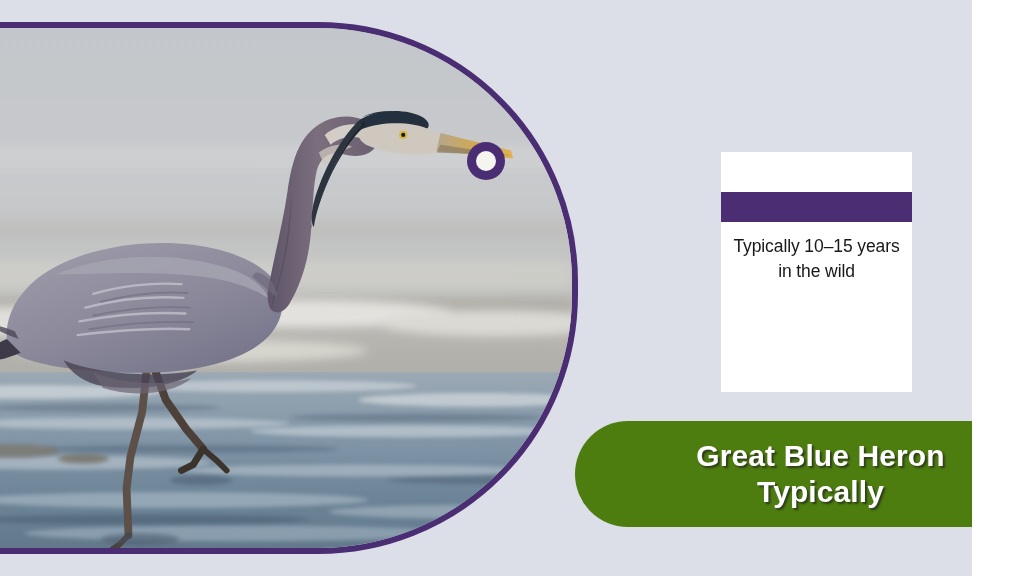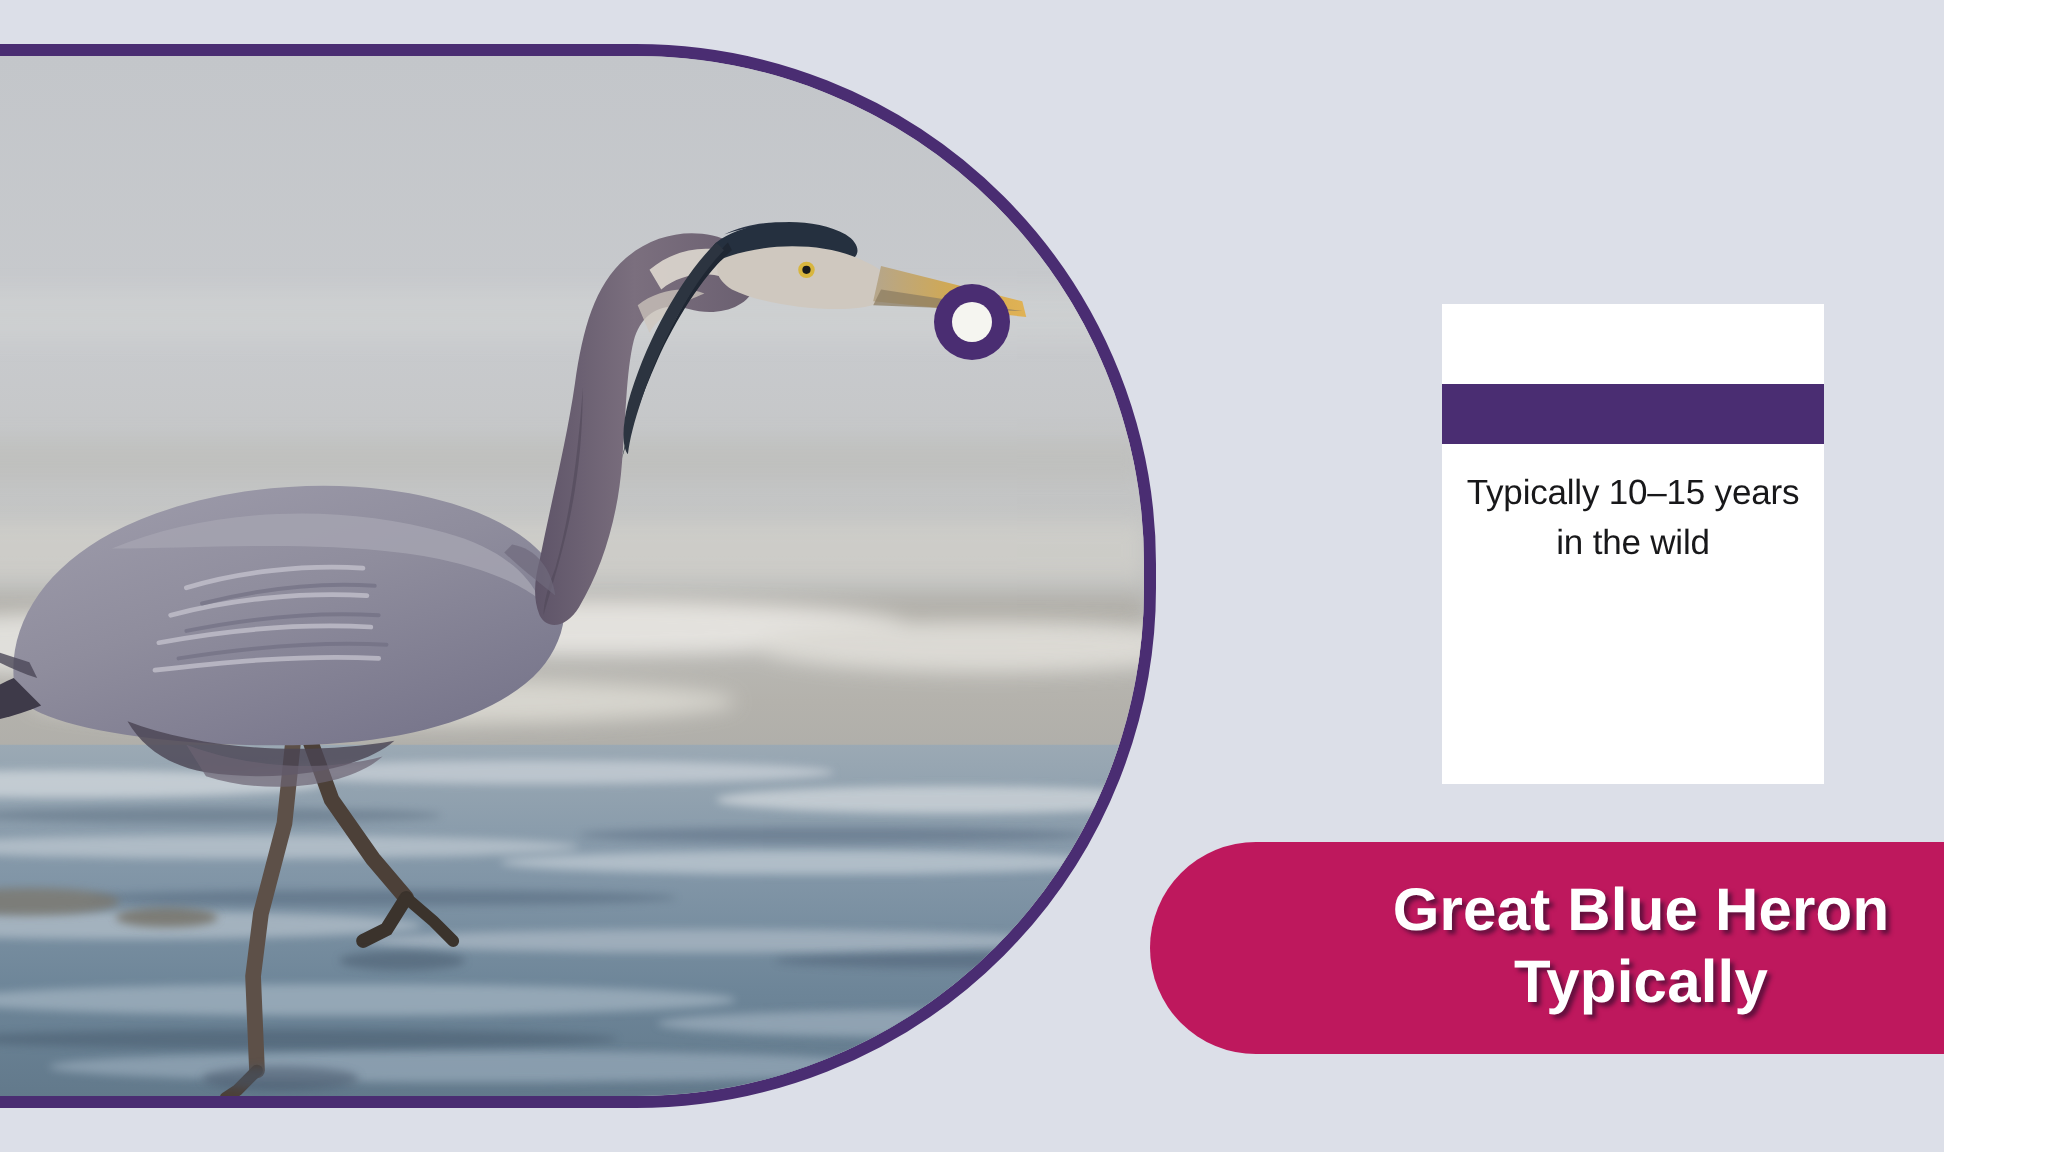--- a/index.html
+++ b/index.html
@@ -103,21 +103,21 @@
     letter-spacing: -0.1px;
   }
 
   
   #title-banner {
     position: absolute;
     left: 575px;
     top: 421px;
     width: 449px;
     height: 106px;
-    background: #be185d;
+    background: #4d7c0f;
     border-top-left-radius: 53px;
     border-bottom-left-radius: 53px;
     border-top-right-radius: 0;
     border-bottom-right-radius: 0;
     display: flex;
     align-items: center;
     justify-content: center;
     box-sizing: border-box;
     padding-left: 60px;
     padding-right: 18px;

